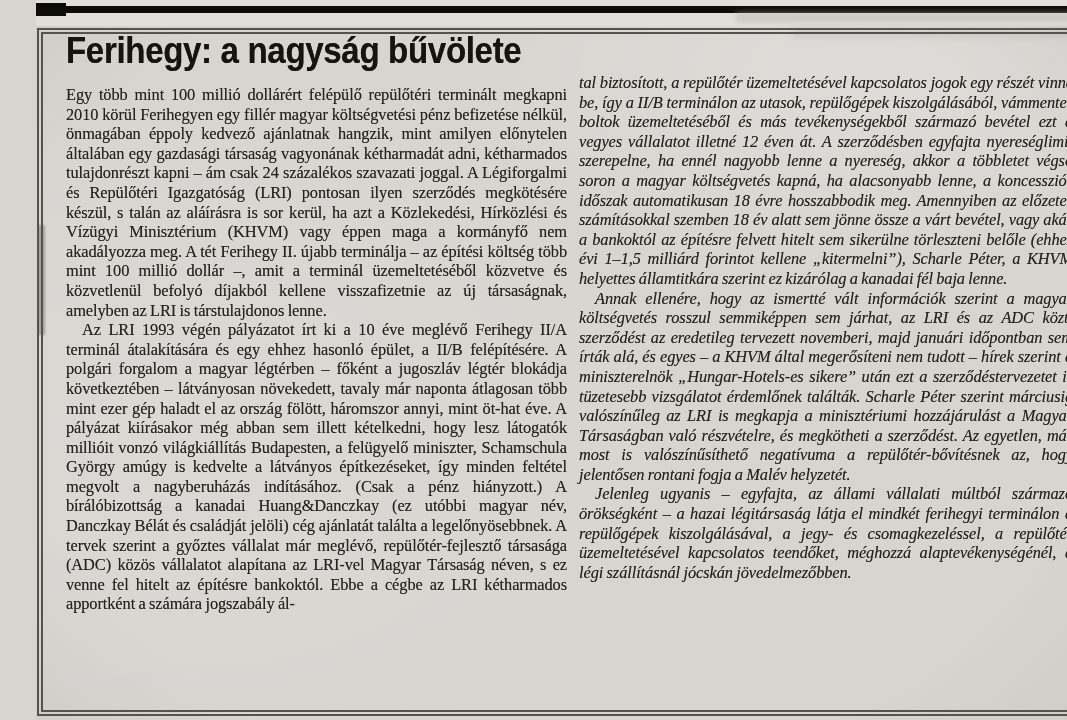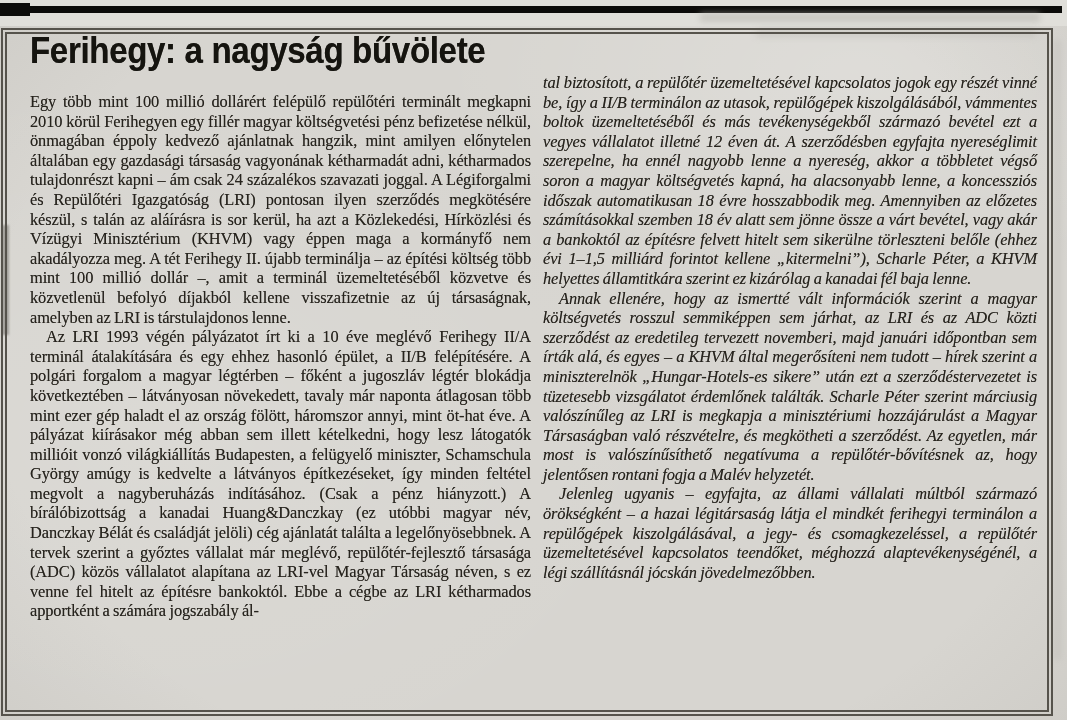--- a/index.html
+++ b/index.html
@@ -8,20 +8,21 @@
     background:#d7d5d0;
     font-family:"Liberation Serif", serif;
   }
   
   .page{position:absolute;inset:0;
     background:
       radial-gradient(ellipse 600px 300px at 80% 10%, rgba(255,255,255,0.18), transparent 70%),
       radial-gradient(ellipse 700px 500px at 15% 60%, rgba(255,255,255,0.10), transparent 75%),
       radial-gradient(ellipse 900px 700px at 50% 50%, transparent 60%, rgba(96,93,86,0.14) 100%),
       #d7d5d0;
+    margin-left: 36px;
   }
   .top-strip{position:absolute;top:0;left:0;width:1067px;height:26px;background:#e0dfda;}
   .top-rule{position:absolute;top:6px;left:0;width:1062px;height:7px;background:#0c0c0a;}
   .top-rule::before{content:"";position:absolute;left:0;top:-3px;width:30px;height:13px;background:#0c0c0a;}
   .frame{
     position:absolute;left:5px;top:32px;width:1040px;height:676px;
     border:2px solid #56534c;outline:2px solid #56534c;outline-offset:2px;
     pointer-events:none;
   }
   .title{
@@ -31,21 +32,21 @@
     transform:scaleX(0.92);transform-origin:left top;
     white-space:nowrap;
     text-shadow:0 0 0.6px rgba(20,19,15,0.7);
   }
   .col{
     position:absolute;
     font-size:16.4px;line-height:19.6px;color:#26231d;
     letter-spacing:-0.1px;word-spacing:-0.6px;
     text-shadow:0 0 0.5px rgba(45,42,36,0.55);
   }
-  .col-left{left:30px;top:92px;width:501px;}
+  .col-left{left:30px;top:85px;width:501px;}
   .col-right{left:543px;top:73px;width:494px;font-style:italic;}
   .col p{margin:0;text-align:justify;text-indent:16px;hyphens:auto;}
   .col p.first{text-indent:0;}
   
   .smudge{position:absolute;background:#b6b4ae;filter:blur(3px);opacity:0.55;pointer-events:none;}
   .smudge.s1{left:700px;top:13px;width:340px;height:9px;}
   .smudge.s2{left:756px;top:29px;width:280px;height:8px;opacity:0.4;}
   .smudge.s3{left:1054px;top:40px;width:7px;height:620px;opacity:0.35;}
   .smudge.s4{left:2px;top:225px;width:7px;height:110px;background:#6e6b64;filter:blur(1px);opacity:0.5;}
 </style>

